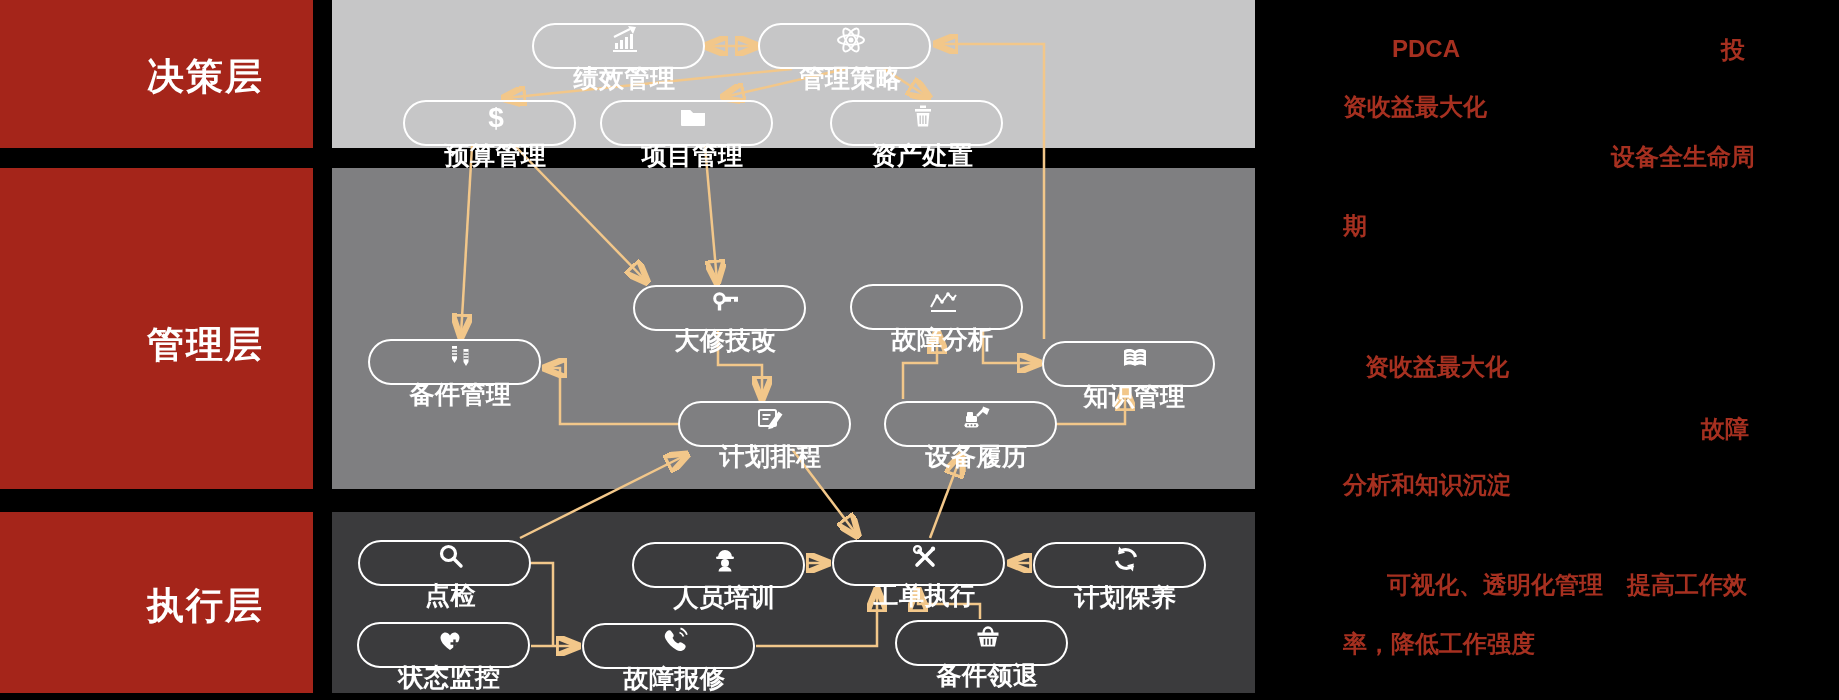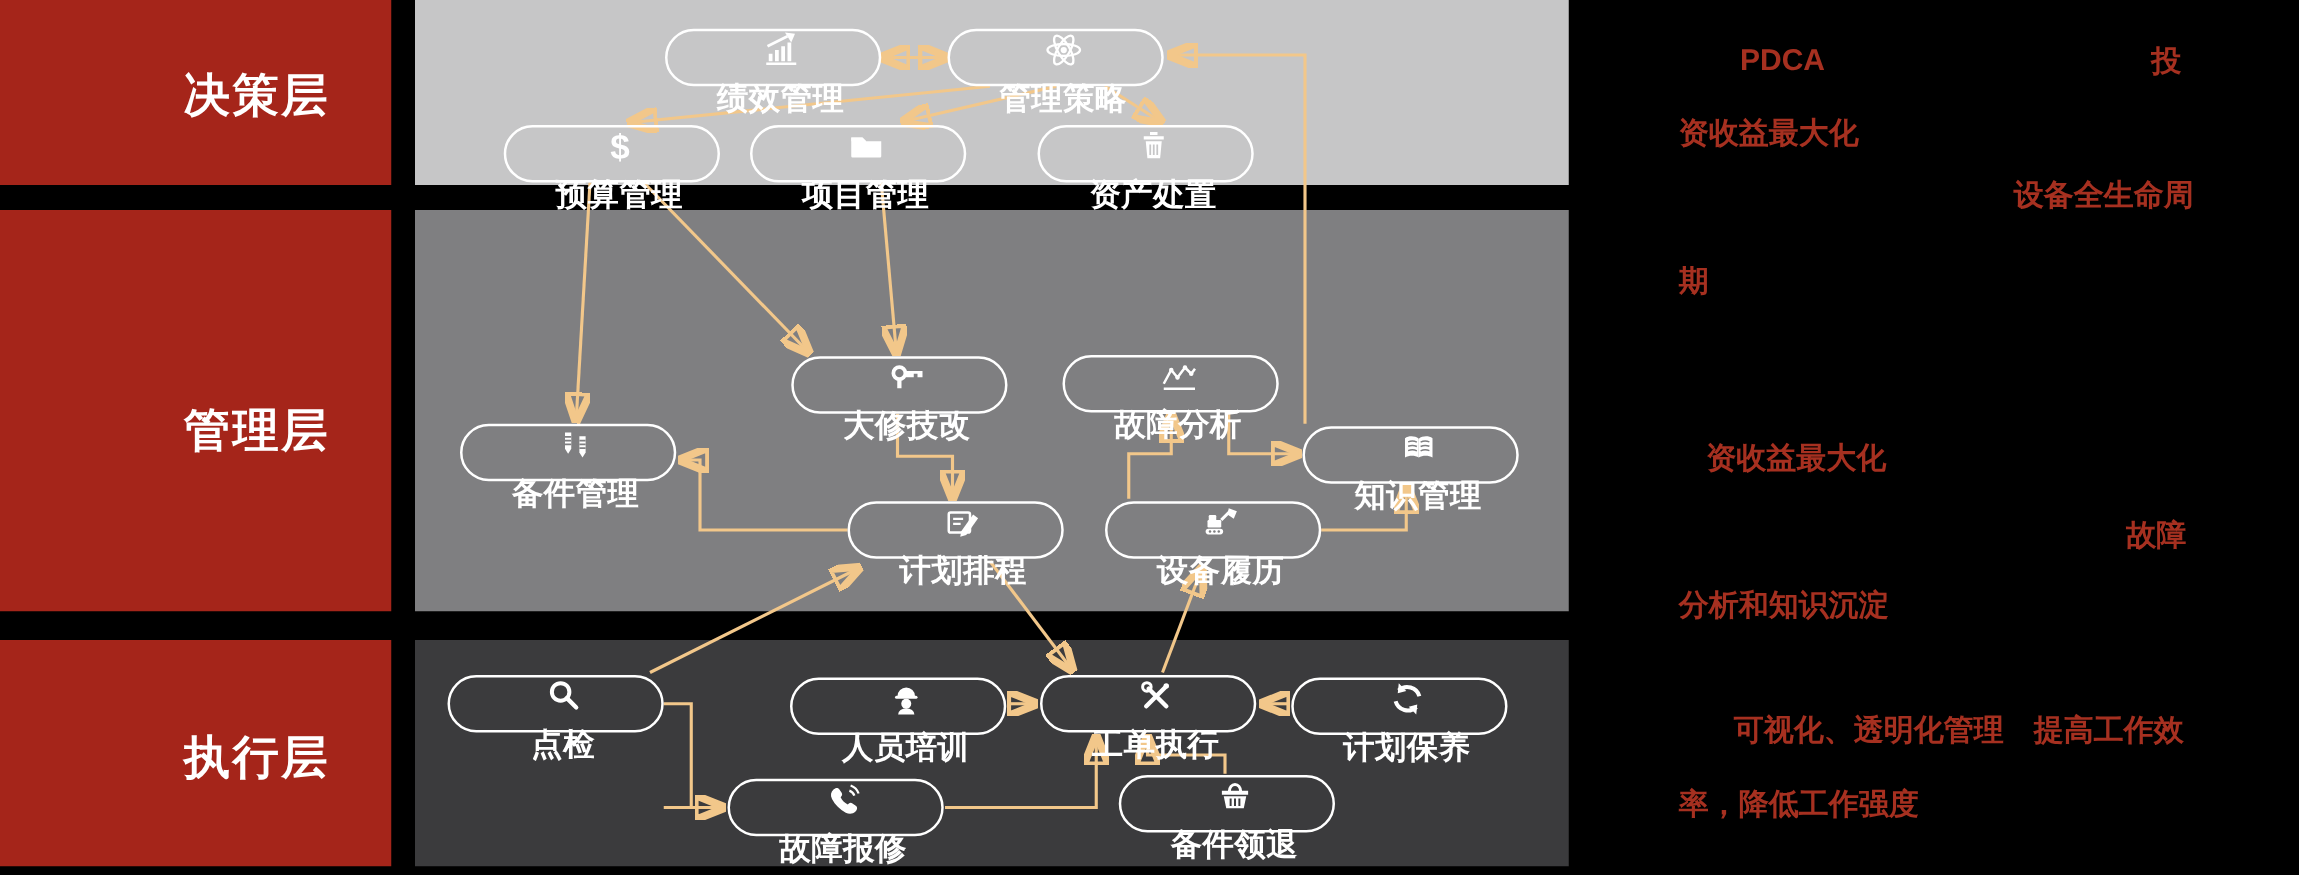--- a/index.html
+++ b/index.html
@@ -244,20 +244,31 @@
           <g fill="none" stroke="#fff" stroke-width="3.2">
             <path d="M24.5 13a10 10 0 0 0-16.6-4.6"></path>
             <path d="M5.5 17a10 10 0 0 0 16.6 4.6"></path>
           </g>
           <path fill="#fff" d="M8 2.5 L7.2 10.5 l6.8-1.8z"></path>
           <path fill="#fff" d="M22 27.5 l.8-8-6.8 1.8z"></path>
         </svg>
       </span>
     <span class="lbl">计划保养</span>
   </div>
+  <div class="pill" style="left:357px;top:622px">
+    <span class="icon">
+        <svg viewBox="0 0 30 30">
+          <path fill="#fff" d="M15 26C6.5 20 3.5 14 6.8 10.2 9.4 7.3 13.3 8.4 15 11.5c1.7-3.1 5.6-4.2 8.2-1.3C26.5 14 23.5 20 15 26z"></path>
+          <g stroke="#3b3b3d" stroke-width="2.4">
+            <path d="M19.5 15.5v8M15.5 19.5h8"></path>
+          </g>
+        </svg>
+      </span>
+    <span class="lbl">状态监控</span>
+  </div>
   <div class="pill" style="left:582px;top:623px">
     <span class="icon">
         <svg viewBox="0 0 30 30">
           <path fill="#fff" d="M6.8 6.6c1.8-1.8 3.6-1.6 4.6-.2l1.8 2.6c.9 1.3.6 2.6-.7 3.8 1.2 2.6 3.1 4.5 5.7 5.7 1.2-1.3 2.5-1.6 3.8-.7l2.6 1.8c1.4 1 1.6 2.8-.2 4.6-2 2-5 2.4-7.8.9-4.8-2.6-8.5-6.3-11-11-1.5-2.9-.9-5.4 1.2-7.5z"></path>
           <g fill="none" stroke="#fff" stroke-width="1.8">
             <path d="M19.5 7.5a6.5 6.5 0 0 1 4 4"></path>
             <path d="M20.5 3.4a10.5 10.5 0 0 1 6.4 6.4"></path>
           </g>
         </svg>
       </span>

